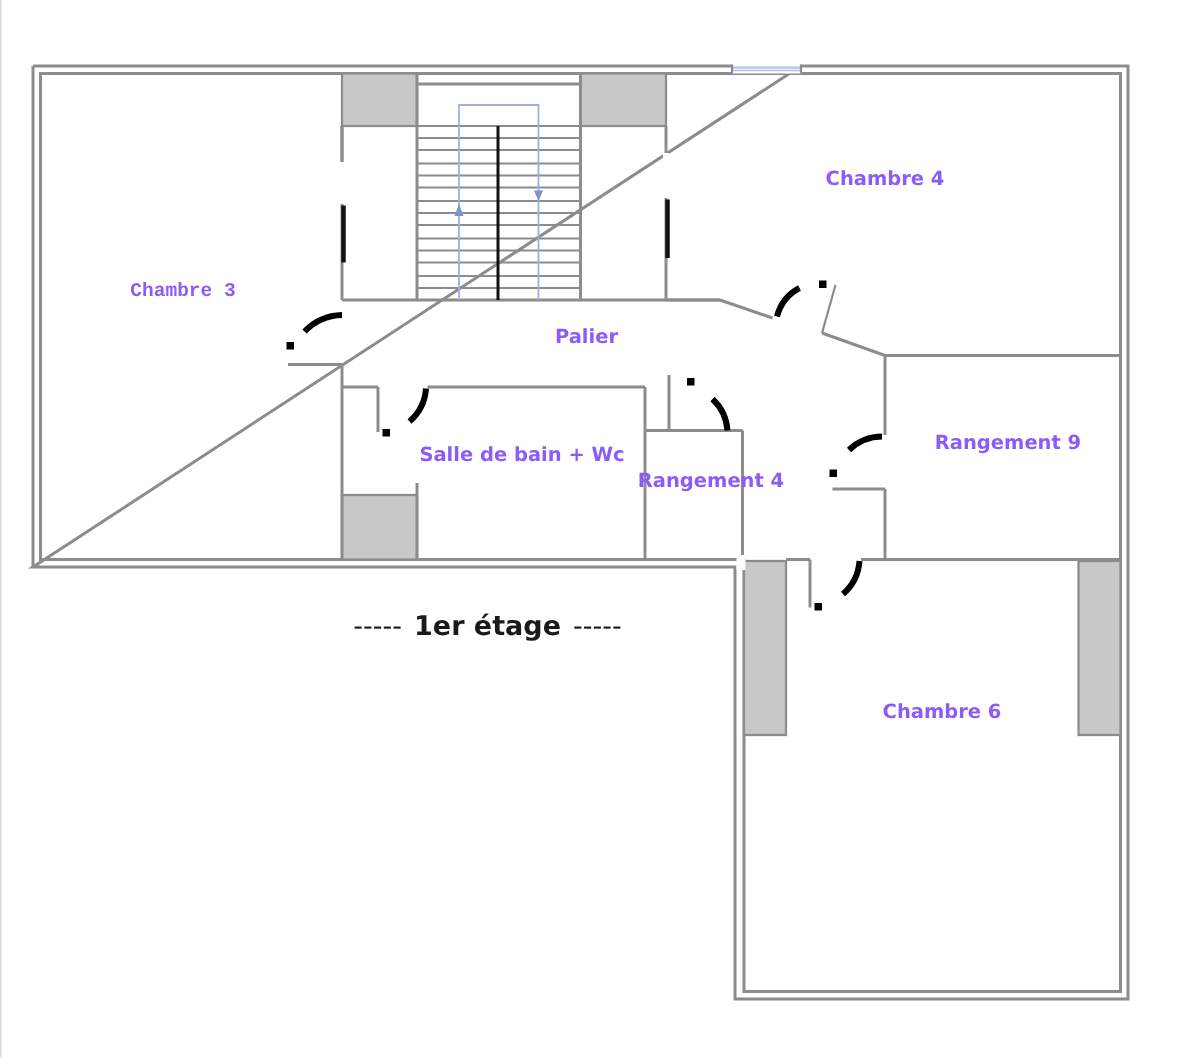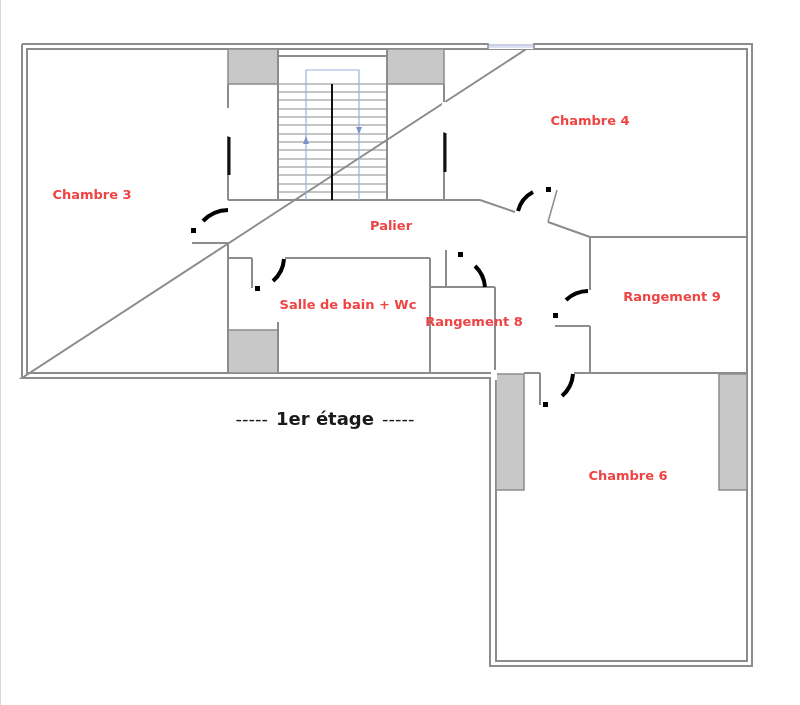--- a/index.html
+++ b/index.html
@@ -1,19 +1,19 @@
 <!DOCTYPE html>
 <html><head>
 <meta charset="utf-8">
 <style>
   html, body { margin: 0; padding: 0; background: #ffffff; }
   body { width: 800px; height: 705px; position: relative; overflow: hidden; font-family: "DejaVu Sans", sans-serif; }
   .left-edge { position: absolute; left: 0; top: 0; width: 1px; height: 705px; background: #d8d8d8; }
   svg { position: absolute; left: 0; top: 0; }
-  .lbl { position: absolute; font-family: "DejaVu Sans", sans-serif; font-weight: bold; font-size: 13px; color: #ef4444; white-space: nowrap; transform: translate(-50%, -50%); }
+  .lbl { position: absolute; font-family: "DejaVu Sans", sans-serif; font-weight: bold; font-size: 13px; color: #8b5cf6; white-space: nowrap; transform: translate(-50%, -50%); }
   .floor-caption { position: absolute; left: 325px; top: 418px; transform: translate(-50%, -50%); font-family: "DejaVu Sans", sans-serif; font-size: 18px; color: #1a1a1a; white-space: nowrap; }
   .floor-caption .dash { font-weight: normal; letter-spacing: 0px; margin: 0 8px; }
   .floor-caption .name { font-weight: bold; }
 </style>
 </head>
 <body>
 
 <div class="left-edge"></div>
 
 <svg width="800" height="705" viewBox="0 0 800 705">
@@ -137,23 +137,23 @@
 
     <path d="M573,374 A32,32 0 0 1 562,396"></path>
     <rect x="543" y="402" width="5" height="5" fill="#000" stroke="none"></rect>
   </g>
 
   <g fill="#ffffff">
     <rect x="491" y="370" width="6" height="10"></rect>
   </g>
 </svg>
 
-<div class="lbl" style="left:92px; top:194px;">Chambre 3</div>
+<div class="lbl" style="left:122px; top:194px;font-family:Liberation Mono, monospace;">Chambre 3</div>
 <div class="lbl" style="left:590px; top:120px;">Chambre 4</div>
 <div class="lbl" style="left:391px; top:225px;">Palier</div>
 <div class="lbl" style="left:348px; top:304px;">Salle de bain + Wc</div>
-<div class="lbl" style="left:474px; top:321px;">Rangement 8</div>
+<div class="lbl" style="left:474px; top:321px;">Rangement 4</div>
 <div class="lbl" style="left:672px; top:296px;">Rangement 9</div>
 <div class="lbl" style="left:628px; top:475px;">Chambre 6</div>
 
 <div class="floor-caption">
   <span class="dash">-----</span><span class="name">1er étage</span><span class="dash">-----</span>
 </div>
 
 </body></html>

